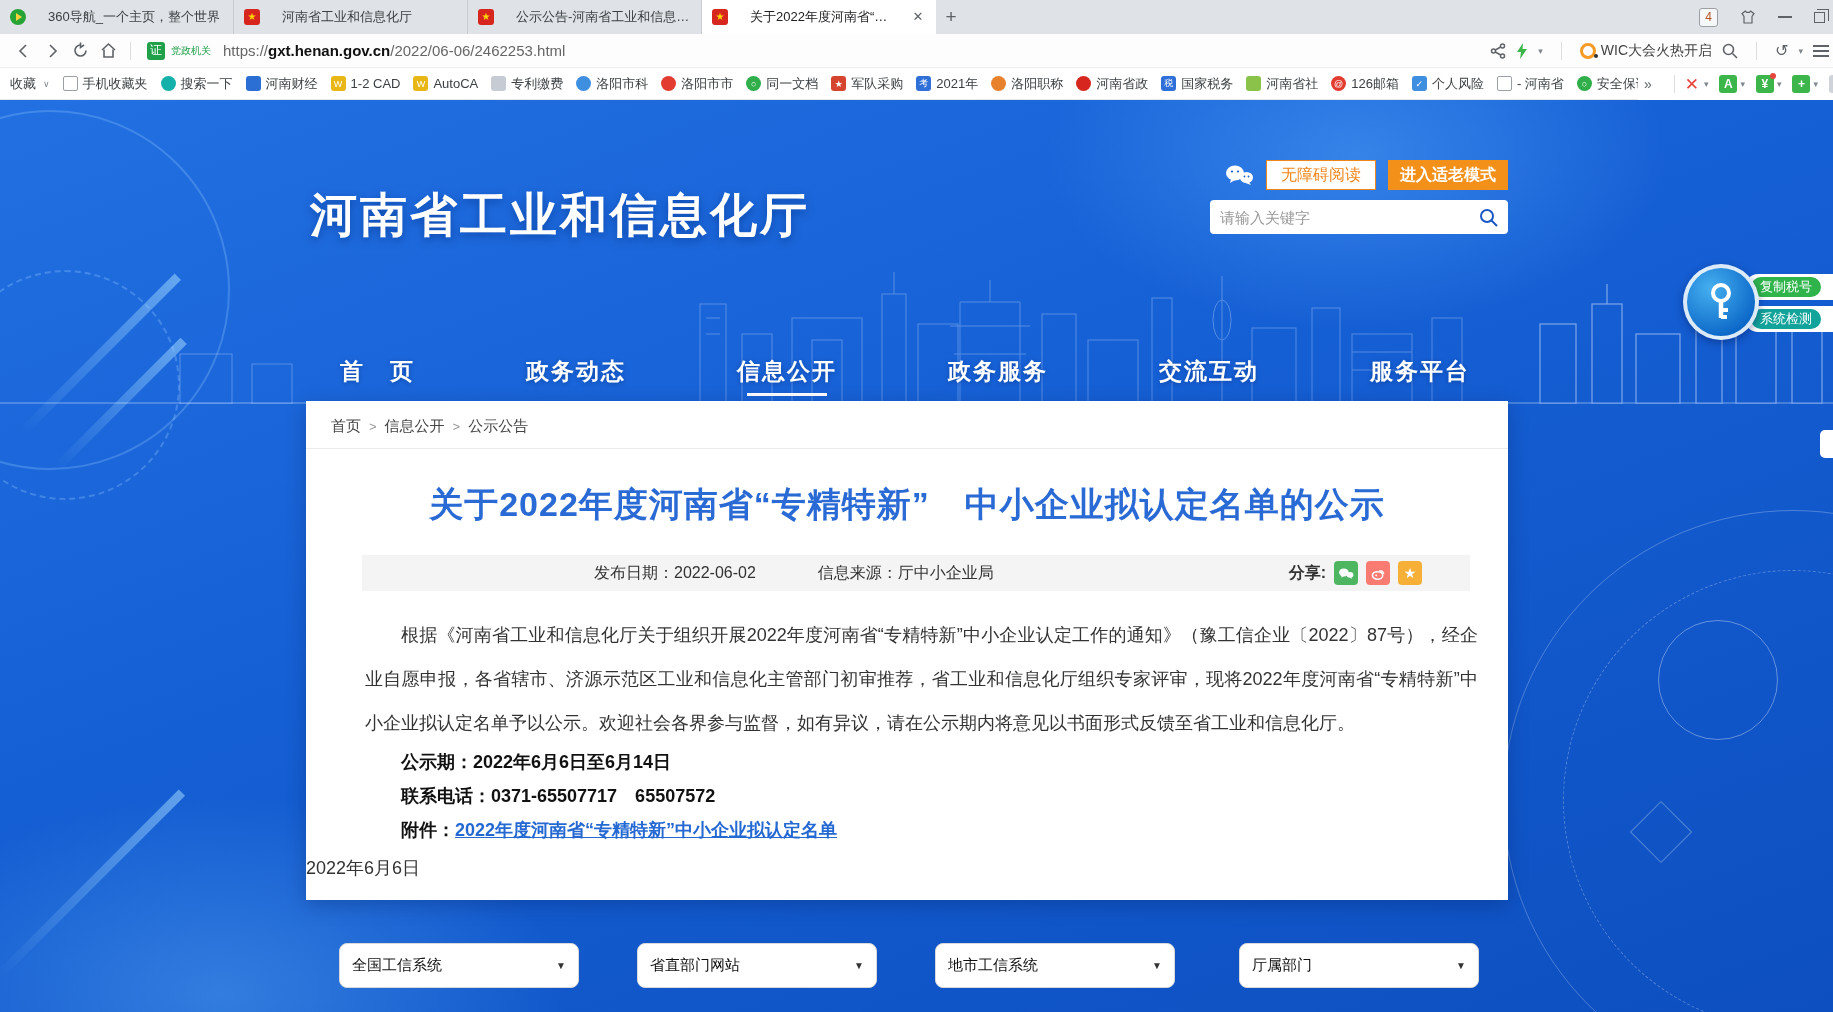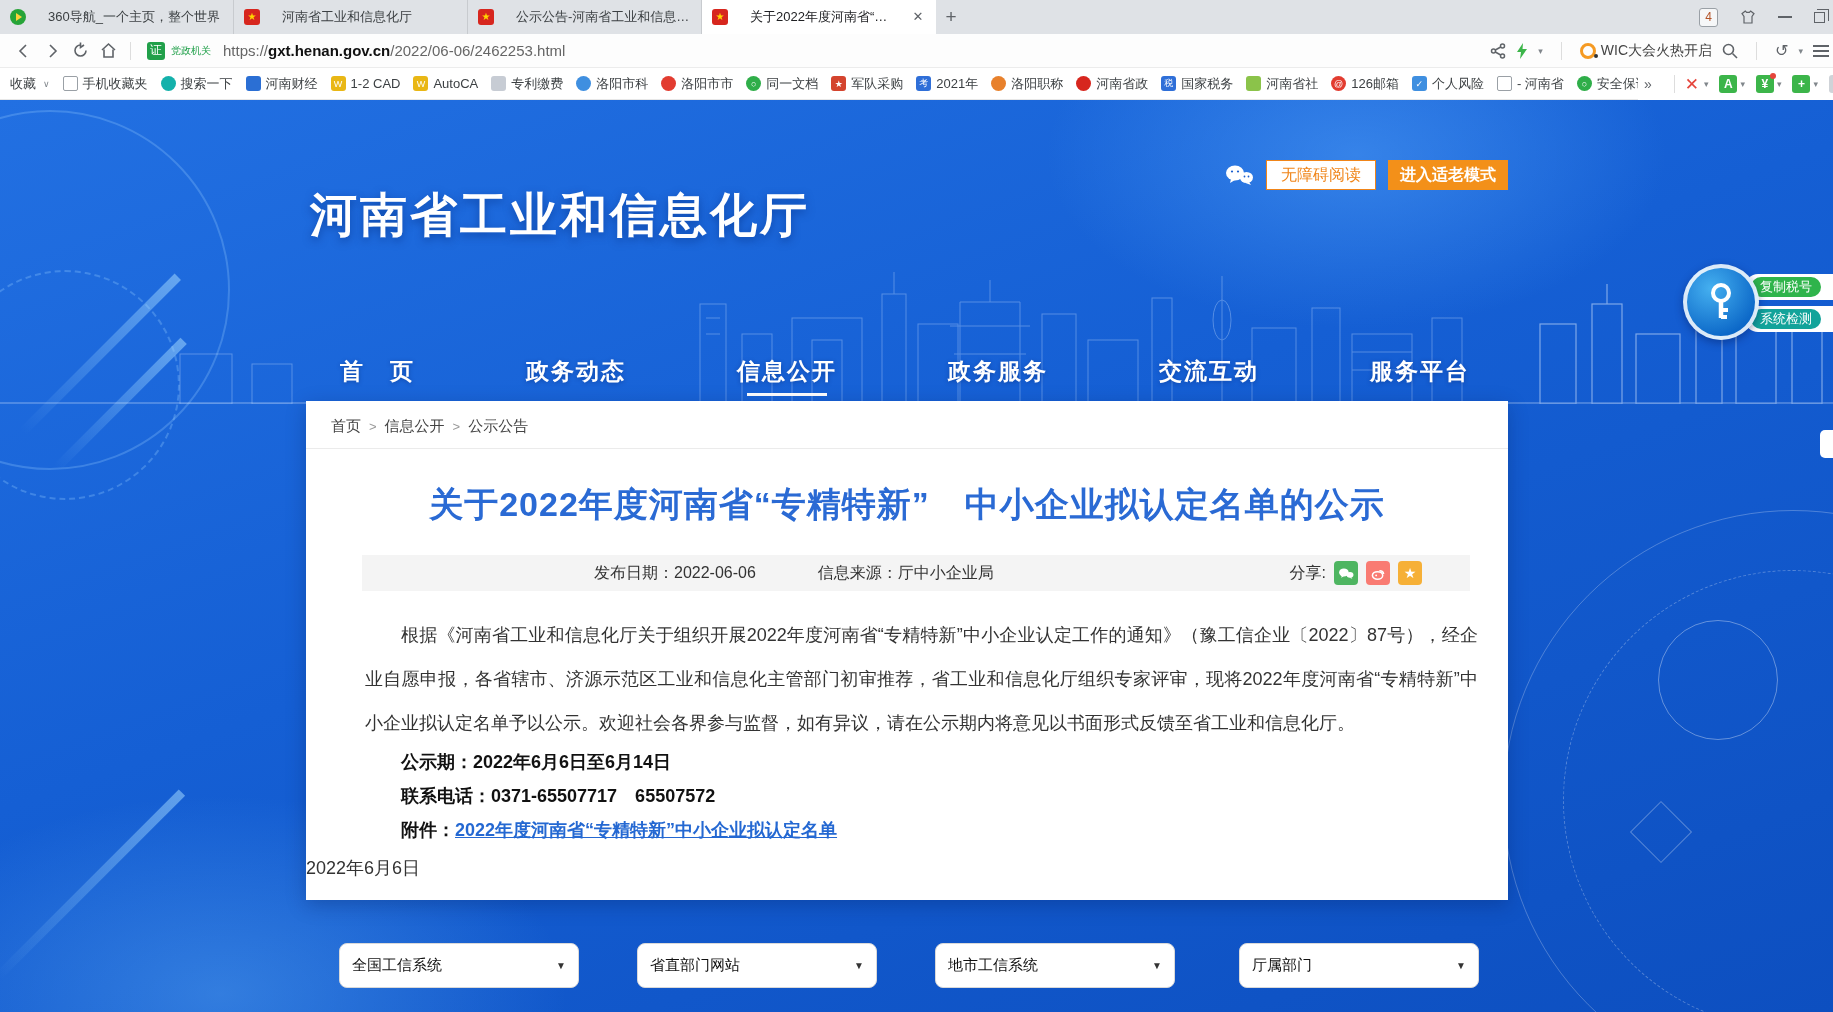--- a/index.html
+++ b/index.html
@@ -89,21 +89,21 @@
   .nav-item.active::after { content:""; position:absolute; left:10%; right:10%; bottom:-9px; height:3px; background:#fff; }
 
   
   .card { position:absolute; left:306px; top:301px; width:1202px; height:499px; background:#fff; box-shadow:0 5px 18px rgba(0,25,80,.28); }
   .breadcrumb { padding:16px 25px 12px; font-size:15px; color:#444; border-bottom:1px solid #ebebeb; display:flex; gap:8px; align-items:center; }
   .crumb-sep { color:#999; font-size:13px; }
   .article-title { margin-top:33px; text-align:center; font-size:34px; font-weight:700; color:#2a6ad4; letter-spacing:1px; }
   .metabar { margin:27px 38px 0 56px; height:36px; background:#f4f4f4; display:flex; align-items:center; font-size:16px; color:#333; }
   .meta-date { margin-left:232px; }
   .meta-source { margin-left:62px; }
-  .share-group { margin-left:auto; margin-right:48px; display:flex; align-items:center; gap:8px; }
+  .share-group { margin-left:auto; margin-right:48px; display:flex; align-items:center; gap:8px;font-weight:bold; }
   .share-ic { width:24px; height:24px; border-radius:4px; display:flex; align-items:center; justify-content:center; color:#fff; font-size:14px; }
   .article-body { margin:22px 30px 0 59px; font-size:18px; color:#333; line-height:44px; text-align:justify; }
   .article-body .indent { text-indent:2em; }
   .b-line { margin-left:59px; text-indent:2em; font-size:18px; font-weight:700; color:#111; line-height:34px; }
   .attach-line { margin-left:59px; text-indent:2em; font-size:18px; font-weight:700; color:#111; line-height:34px; }
   .attach-link { color:#2468d2; text-decoration:underline; cursor:pointer; }
   .sign-date { text-align:left; margin:9px 28px 0 0; font-size:18px; color:#333; }
 
   
   .footer-selects { position:absolute; top:843px; left:0; width:1833px; }
@@ -383,20 +383,27 @@
         <circle cx="14" cy="7.5" r="1.1" fill="#1a5fd0"></circle>
       <ellipse cx="22.5" cy="13.5" rx="6.5" ry="5.5" fill="#ffffff"></ellipse>
         <polygon points="25,18 27,21 21.5,19" fill="#ffffff"></polygon>
       <circle cx="20.5" cy="12.5" r="0.9" fill="#1a5fd0"></circle>
         <circle cx="24.5" cy="12.5" r="0.9" fill="#1a5fd0"></circle>
     </svg>
     <div class="btn-access">无障碍阅读</div>
     <div class="btn-elder">进入适老模式</div>
   </div>
 
+  <div class="site-search">
+    <input type="text" placeholder="请输入关键字" style="">
+    <svg width="19" height="19" viewBox="0 0 19 19" fill="none" stroke="#1b57c4" stroke-width="2">
+        <circle cx="8" cy="8" r="6"></circle>
+        <line x1="12.5" y1="12.5" x2="18" y2="18"></line>
+      </svg>
+  </div>
 
   <nav class="site-nav">
     <div class="nav-item">首　页</div>
     <div class="nav-item">政务动态</div>
     <div class="nav-item active">信息公开</div>
     <div class="nav-item">政务服务</div>
     <div class="nav-item">交流互动</div>
     <div class="nav-item">服务平台</div>
   </nav>
 
@@ -405,21 +412,21 @@
       <span>首页</span>
       <span class="crumb-sep">&gt;</span>
       <span>信息公开</span>
       <span class="crumb-sep">&gt;</span>
       <span>公示公告</span>
     </div>
 
     <div class="article-title">关于2022年度河南省“专精特新”　中小企业拟认定名单的公示</div>
 
     <div class="metabar">
-      <span class="meta-date">发布日期：2022-06-06</span>
+      <span class="meta-date">发布日期：2022-06-02</span>
       <span class="meta-source">信息来源：厅中小企业局</span>
       <div class="share-group">
         <span>分享:</span>
         <span class="share-ic" style="background:#4eb561;">
           <svg width="16" height="13" viewBox="0 0 30 22">
               <ellipse cx="11" cy="9" rx="9" ry="7.5" fill="#fff"></ellipse>
               <polygon points="7,15 6,19 11,16" fill="#fff"></polygon>
               <ellipse cx="22.5" cy="13.5" rx="6.5" ry="5.5" fill="#fff"></ellipse>
               <polygon points="25,18 27,21 21.5,19" fill="#fff"></polygon>
             </svg>

